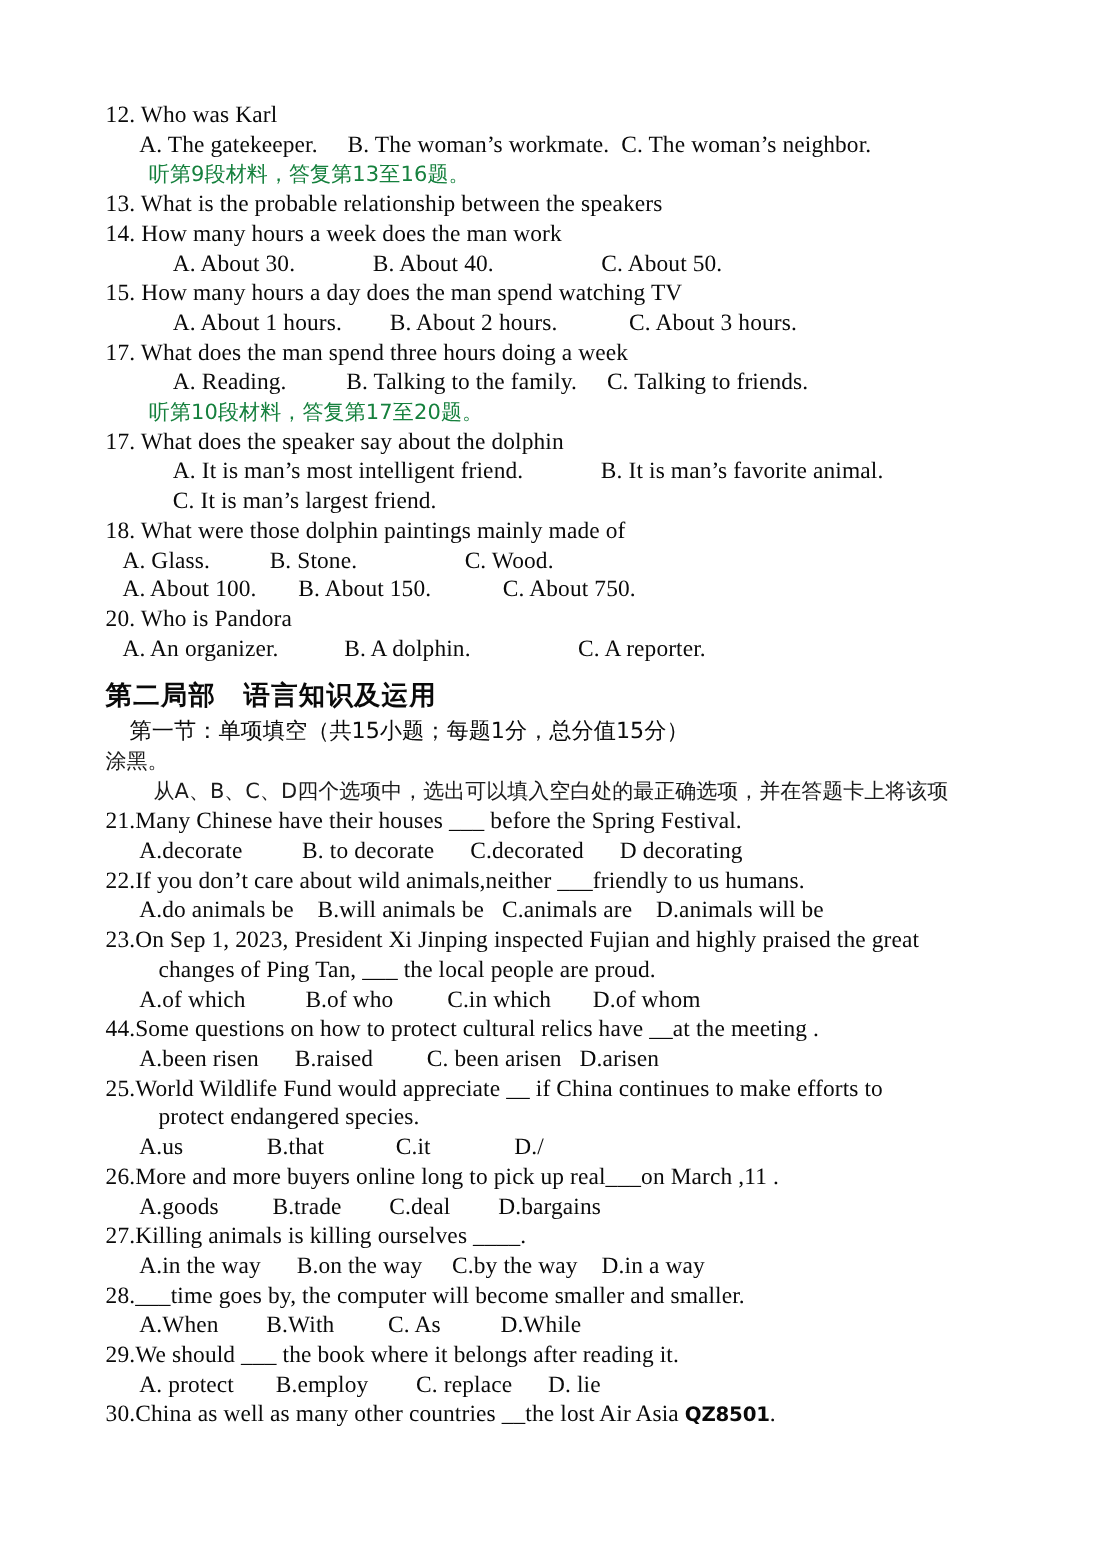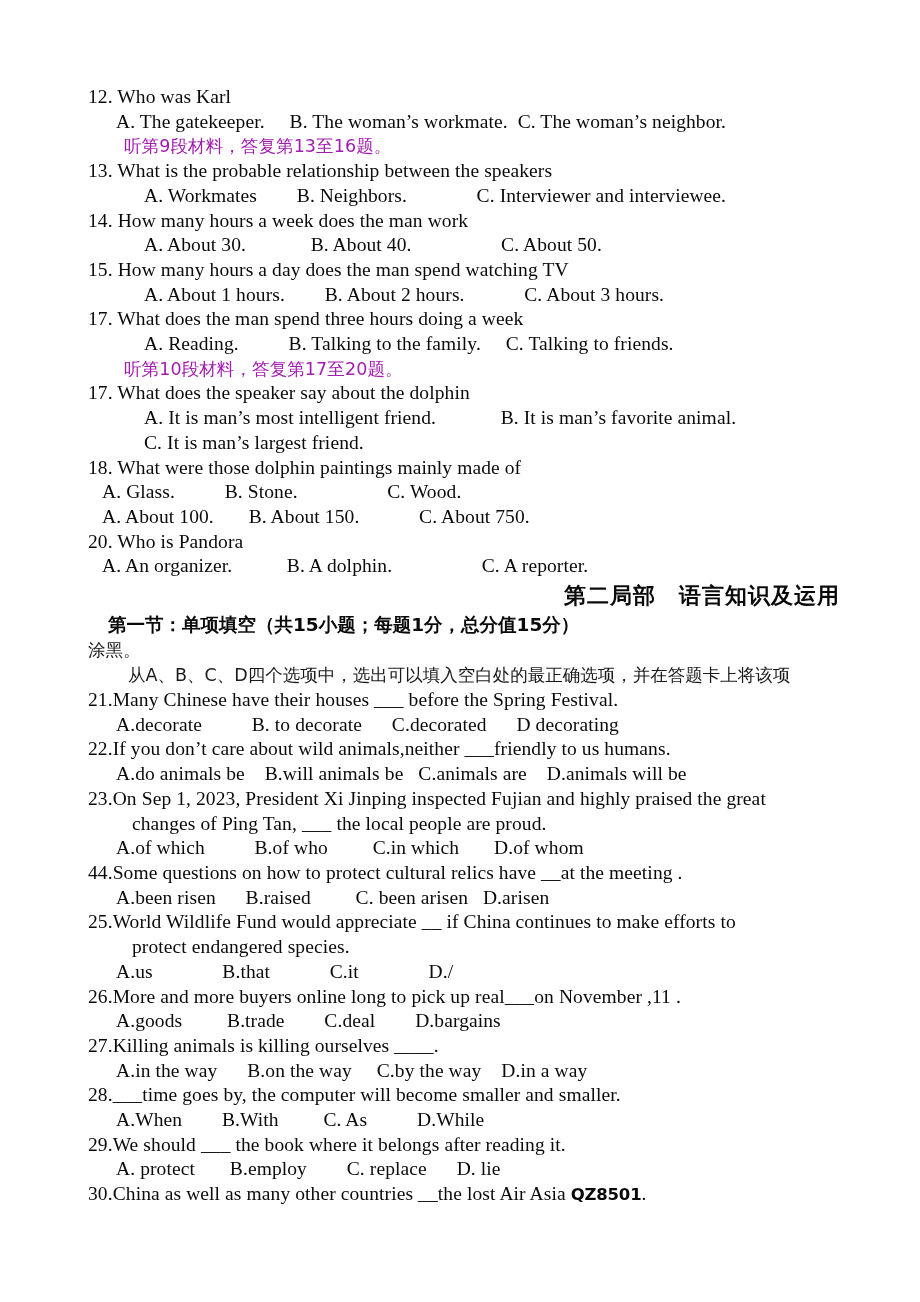--- a/index.html
+++ b/index.html
@@ -38,35 +38,35 @@
   .ind-cn     { padding-left: 36px; }   
   .ind-cont   { padding-left: 44px; }   
 
   
   .cn {
     font-family: "DejaVu Sans", "Liberation Sans", sans-serif;
     font-size: 17.5px;
     line-height: 24.7px;
     color: #0a0a0a;
   }
-  .cn-gray { color: #a21caf; }
+  .cn-gray { color: #15803d; }
 
   .section-title {
     font-family: "DejaVu Sans", "Liberation Sans", sans-serif;
     font-size: 22px;
     font-weight: bold;
     line-height: 30px;
-    text-align: right;
+    text-align: left;
     letter-spacing: 1px;
-    margin-top: 2px;
+    margin-top: 12px;
   }
   .subsection-title {
     font-family: "DejaVu Sans", "Liberation Sans", sans-serif;
     font-size: 18.5px;
-    font-weight: bold;
+    font-weight: normal;
     line-height: 27px;
     padding-left: 20px;
     letter-spacing: 0px;
   }
   .instr {
     font-family: "DejaVu Sans", "Liberation Sans", sans-serif;
     font-size: 17.5px;
     line-height: 25px;
     color: #1a1a1a;
     text-align: justify;
@@ -84,21 +84,20 @@
 <body>
 
 <div class="page">
 
   <div class="line ind-q">12. Who was Karl</div>
   <div class="line ind-opt-a">A. The gatekeeper.     B. The woman’s workmate.  C. The woman’s neighbor.</div>
 
   <div class="line cn ind-cn cn-gray">听第9段材料，答复第13至16题。</div>
 
   <div class="line ind-q">13. What is the probable relationship between the speakers</div>
-  <div class="line ind-opt-b">A. Workmates        B. Neighbors.              C. Interviewer and interviewee.</div>
 
   <div class="line ind-q">14. How many hours a week does the man work</div>
   <div class="line ind-opt-b">A. About 30.             B. About 40.                  C. About 50.</div>
 
   <div class="line ind-q">15. How many hours a day does the man spend watching TV</div>
   <div class="line ind-opt-b">A. About 1 hours.        B. About 2 hours.            C. About 3 hours.</div>
 
   <div class="line ind-q">17. What does the man spend three hours doing a week</div>
   <div class="line ind-opt-b">A. Reading.          B. Talking to the family.     C. Talking to friends.</div>
 
@@ -131,21 +130,21 @@
   <div class="line ind-cont">changes of Ping Tan, ___ the local people are proud.</div>
   <div class="line ind-opt-a">A.of which          B.of who         C.in which       D.of whom</div>
 
   <div class="line ind-q">44.Some questions on how to protect cultural relics have __at the meeting .</div>
   <div class="line ind-opt-a">A.been risen      B.raised         C. been arisen   D.arisen</div>
 
   <div class="line ind-q">25.World Wildlife Fund would appreciate __ if China continues to make efforts to</div>
   <div class="line ind-cont">protect endangered species.</div>
   <div class="line ind-opt-a">A.us              B.that            C.it              D./</div>
 
-  <div class="line ind-q">26.More and more buyers online long to pick up real___on November ,11 .</div>
+  <div class="line ind-q">26.More and more buyers online long to pick up real___on March ,11 .</div>
   <div class="line ind-opt-a">A.goods         B.trade        C.deal        D.bargains</div>
 
   <div class="line ind-q">27.Killing animals is killing ourselves ____.</div>
   <div class="line ind-opt-a">A.in the way      B.on the way     C.by the way    D.in a way</div>
 
   <div class="line ind-q">28.___time goes by, the computer will become smaller and smaller.</div>
   <div class="line ind-opt-a">A.When        B.With         C. As          D.While</div>
 
   <div class="line ind-q">29.We should ___ the book where it belongs after reading it.</div>
   <div class="line ind-opt-a">A. protect       B.employ        C. replace      D. lie</div>

